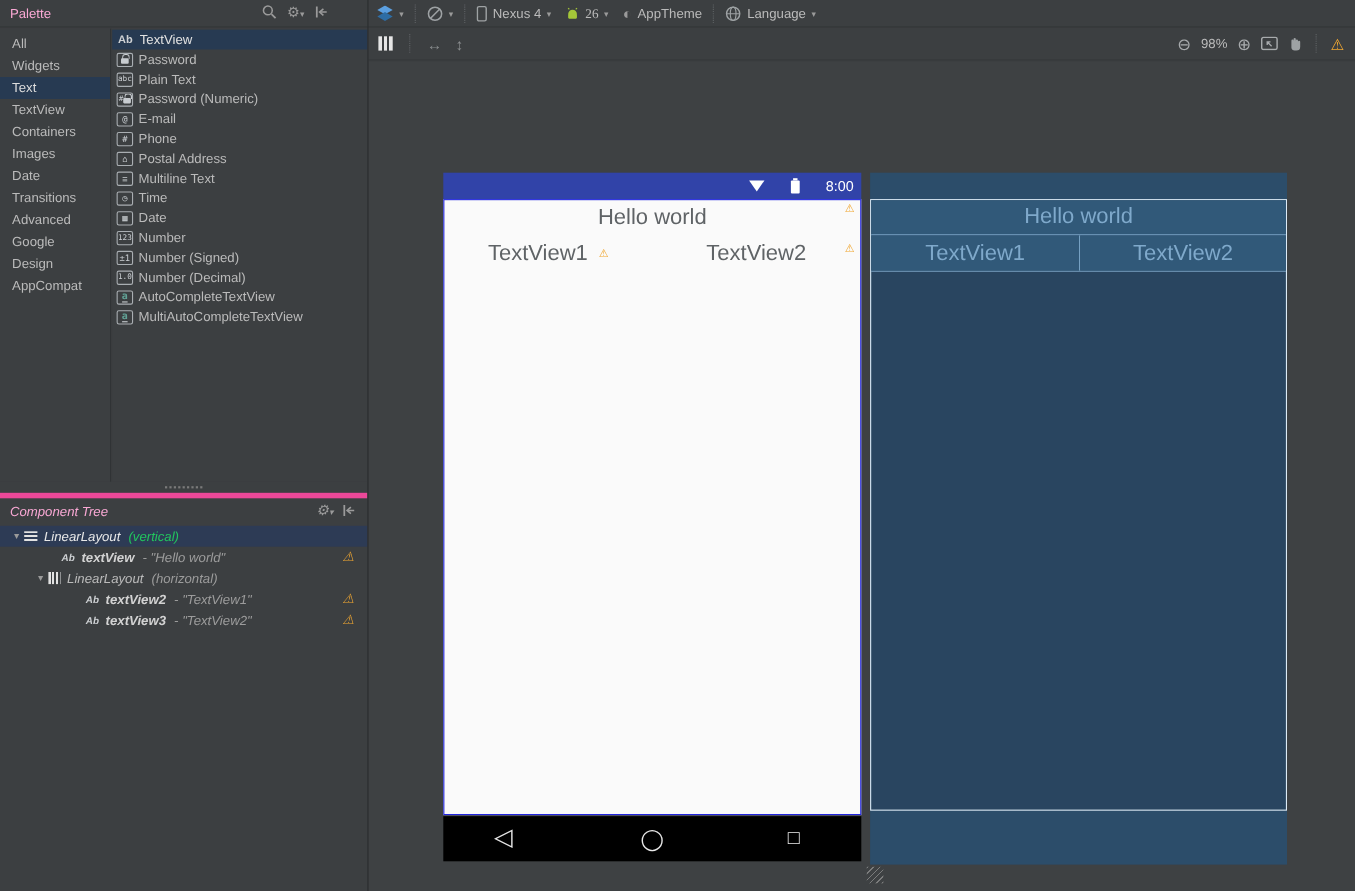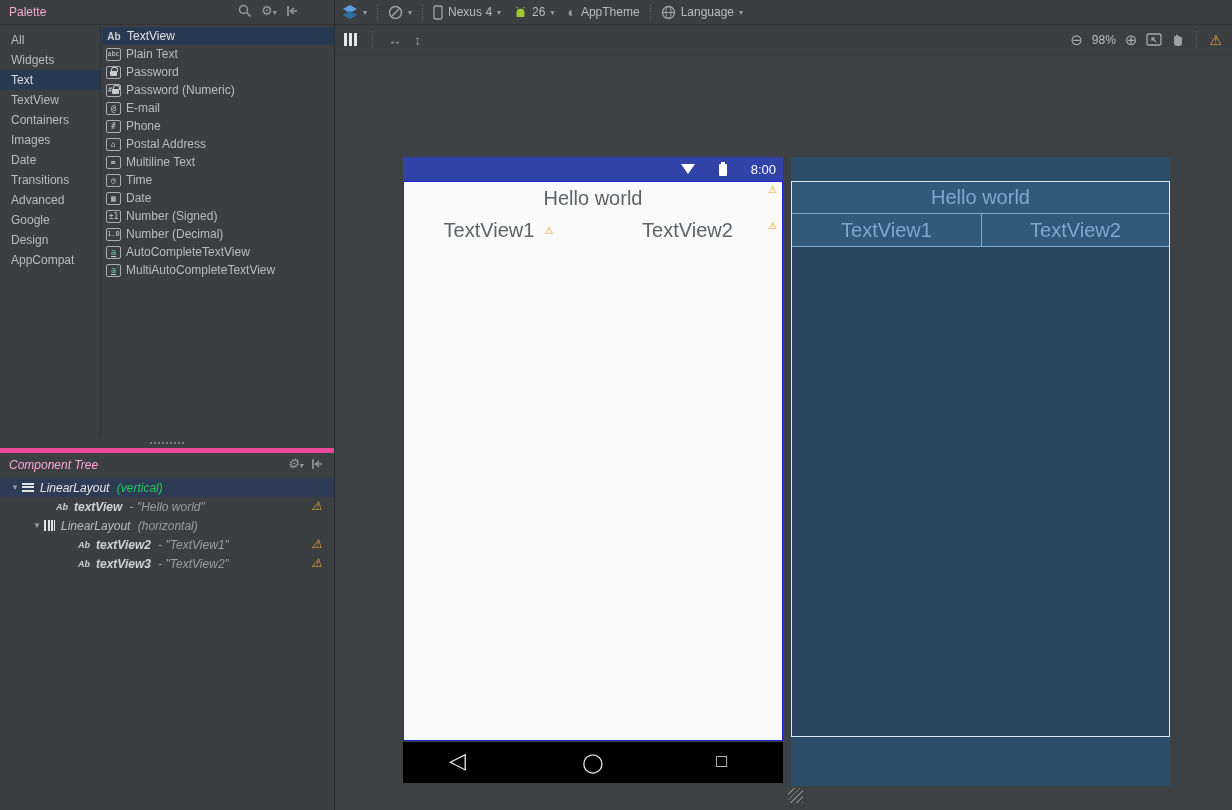--- a/index.html
+++ b/index.html
@@ -158,21 +158,21 @@
       <span class="vdot"></span>
       <div class="tb-group">
         <span>
           <svg width="10" height="15" viewBox="0 0 10 15">
               <rect x="1" y="1" width="8" height="13" rx="1.5" fill="none" stroke="#9EA2A4" stroke-width="1.3"></rect>
             </svg>
         </span>
         <span>Nexus 4</span>
         <span class="caret">▾</span>
       </div>
-      <div class="tb-group" style="margin-left:6px;">
+      <div class="tb-group" style="margin-left:6px;font-family:Liberation Serif, serif;">
         <span>
           <svg width="13" height="11" viewBox="0 0 13 11">
               <path d="M2.5 6 a4 4.2 0 0 1 8 0 z" fill="#A4C639"></path>
               <rect x="2.5" y="5.5" width="8" height="4.5" rx="1" fill="#A4C639"></rect>
               <line x1="3.5" y1="1.5" x2="2.5" y2="0" stroke="#A4C639" stroke-width="1"></line>
               <line x1="9.5" y1="1.5" x2="10.5" y2="0" stroke="#A4C639" stroke-width="1"></line>
             </svg>
         </span>
         <span>26</span>
         <span class="caret">▾</span>
@@ -240,29 +240,29 @@
     </div>
   <div id="palette-items">
       <div class="pal-item sel">
         <span class="pal-ic">
           <span class="ab">Ab</span>
         </span>
         <span>TextView</span>
       </div>
       <div class="pal-item">
         <span class="pal-ic boxed">
+          <span class="lock"></span>
+        </span>
+        <span>Password</span>
+      </div>
+      <div class="pal-item">
+        <span class="pal-ic boxed">
           <span class="glyph-sm">abc</span>
         </span>
         <span>Plain Text</span>
-      </div>
-      <div class="pal-item">
-        <span class="pal-ic boxed">
-          <span class="lock"></span>
-        </span>
-        <span>Password</span>
       </div>
       <div class="pal-item">
         <span class="pal-ic boxed">
           <span class="glyph-sm">#</span>
           <span class="lock"></span>
         </span>
         <span>Password (Numeric)</span>
       </div>
       <div class="pal-item">
         <span class="pal-ic boxed">
@@ -292,20 +292,26 @@
         <span class="pal-ic boxed">
           <span class="">◷</span>
         </span>
         <span>Time</span>
       </div>
       <div class="pal-item">
         <span class="pal-ic boxed">
           <span class="">▦</span>
         </span>
         <span>Date</span>
+      </div>
+      <div class="pal-item">
+        <span class="pal-ic boxed">
+          <span class="glyph-sm">123</span>
+        </span>
+        <span>Number</span>
       </div>
       <div class="pal-item">
         <span class="pal-ic boxed">
           <span class="">±1</span>
         </span>
         <span>Number (Signed)</span>
       </div>
       <div class="pal-item">
         <span class="pal-ic boxed">
           <span class="glyph-sm">1.0</span>

